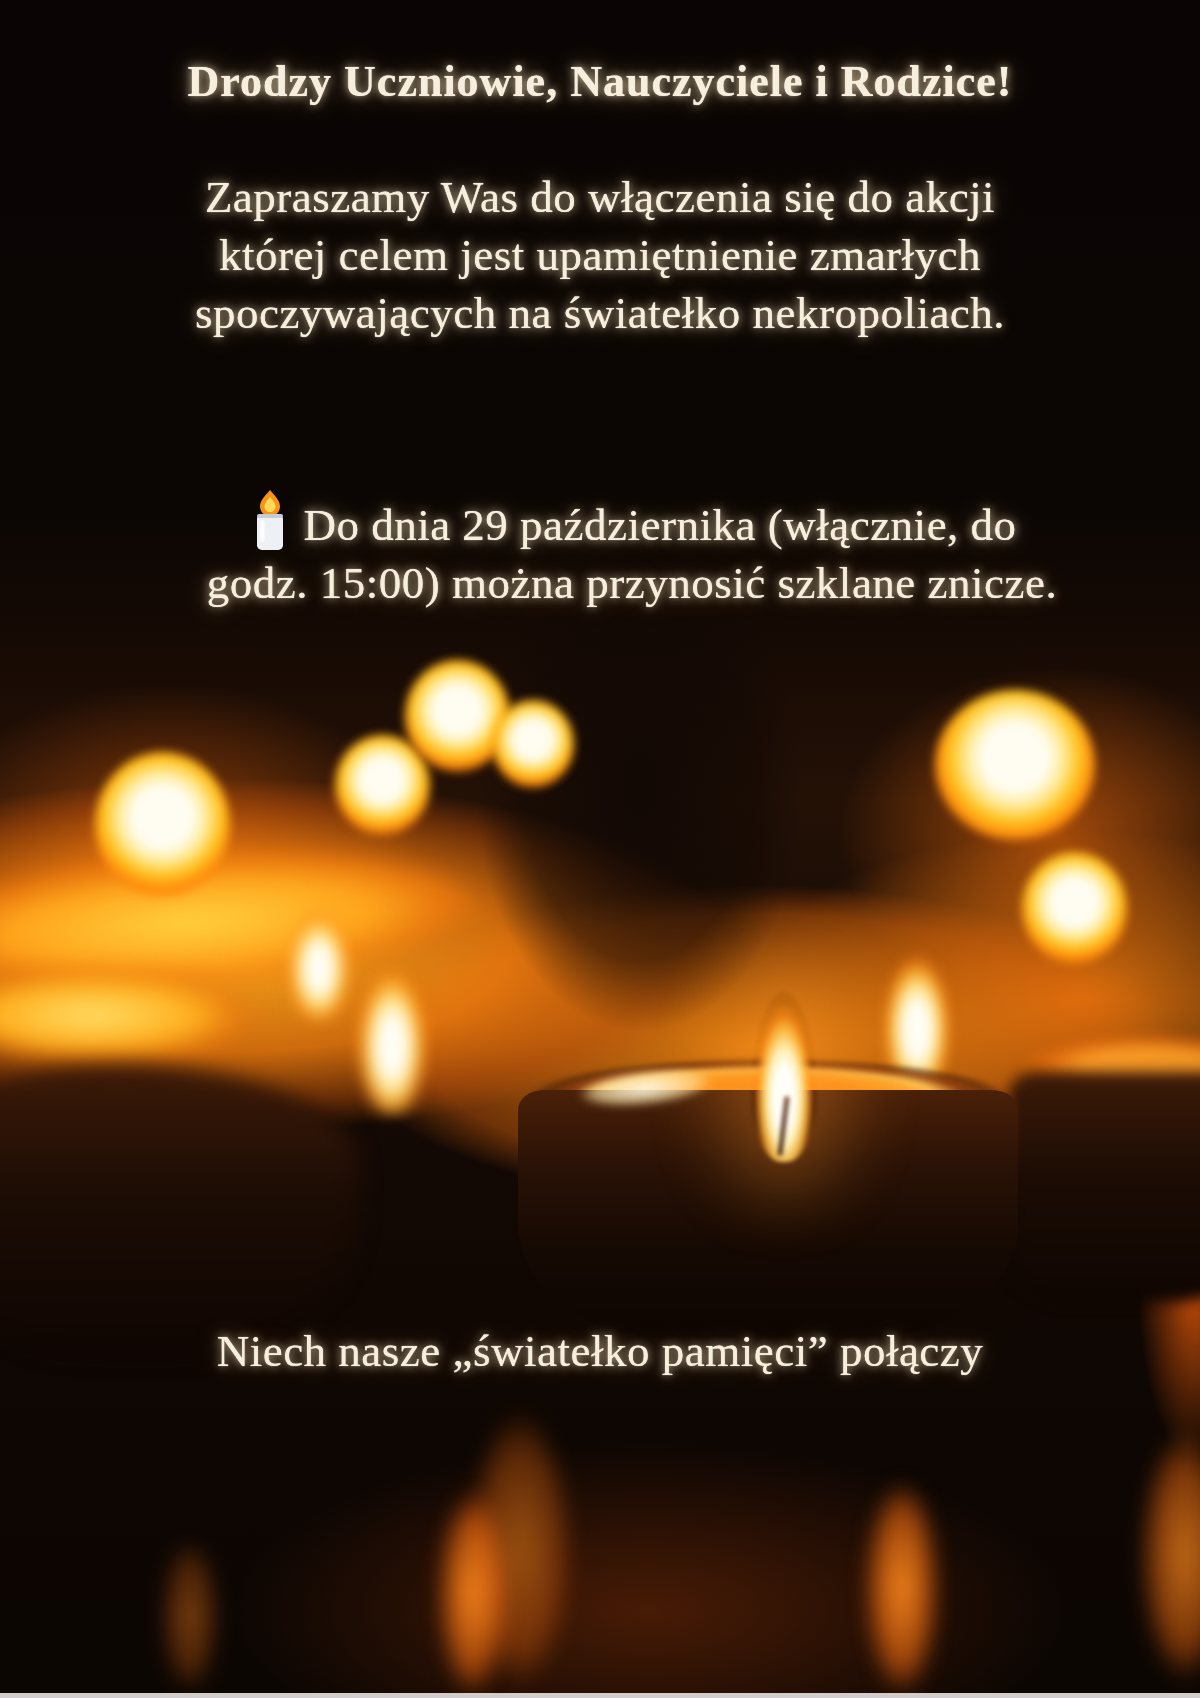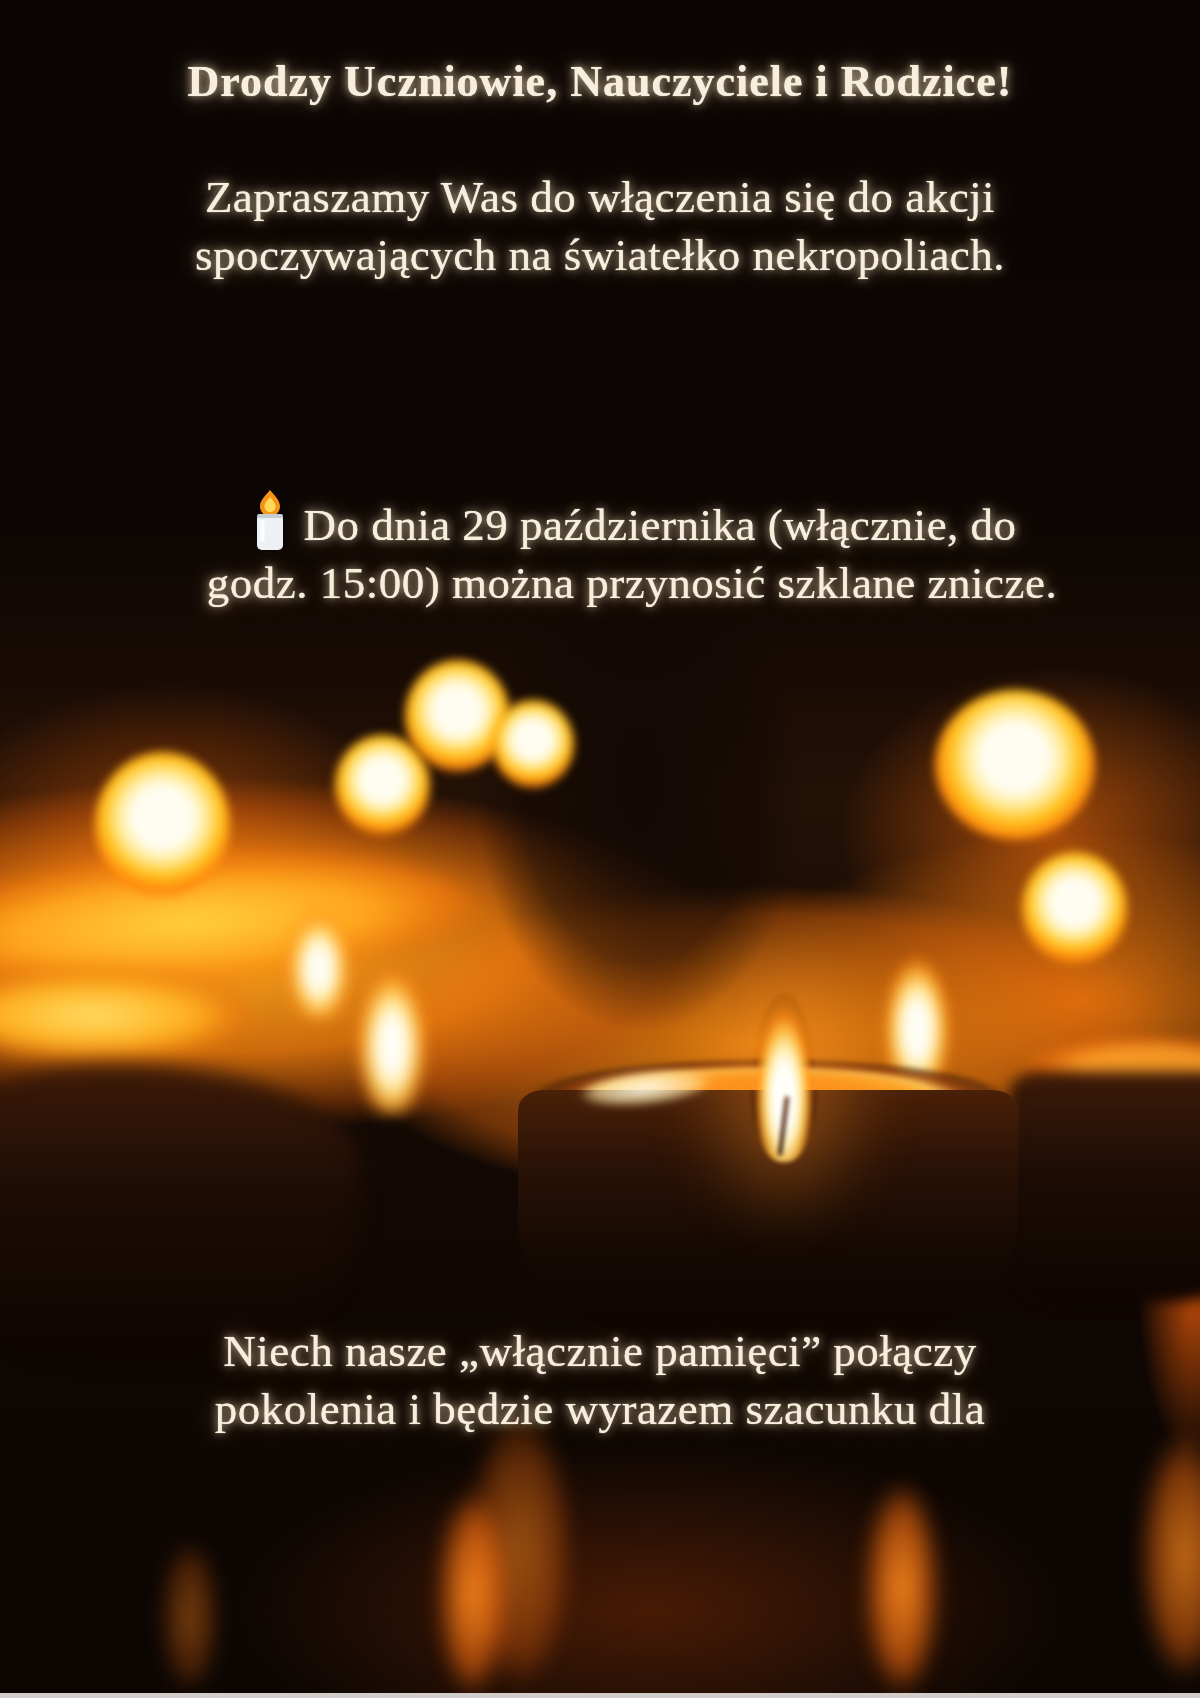--- a/index.html
+++ b/index.html
@@ -163,36 +163,36 @@
     <div class="refl r3"></div>
     <div class="refl re"></div>
 
     <div class="bottom-strip"></div>
   </div>
 
   <div class="txt title">Drodzy Uczniowie, Nauczyciele i Rodzice!</div>
 
   <div class="txt intro">
     <span class="line">Zapraszamy Was do włączenia się do akcji</span>
+    <span class="line">której celem jest upamiętnienie zmarłych</span>
     <span class="line">spoczywających na światełko nekropoliach.</span>
   </div>
 
   <div class="txt notice">
     <span class="line">
       <span class="icon candle">
         <svg width="46" height="64" viewBox="0 0 23 32" aria-hidden="true">
           <path d="M11.5 1 C14 4 16.5 6.2 16.5 9.2 A5 5 0 0 1 6.5 9.2 C6.5 6.2 9 4 11.5 1 Z" fill="#f79417"></path>
           <path d="M11.5 4.5 C12.9 6.2 14.3 7.6 14.3 9.3 A2.8 2.8 0 0 1 8.7 9.3 C8.7 7.6 10.1 6.2 11.5 4.5 Z" fill="#ffd958"></path>
           <rect x="5" y="13" width="13" height="18" rx="2.4" fill="#edf1f5"></rect>
           <rect x="5" y="13" width="13" height="2" rx="1" fill="#c3cdd6"></rect>
           <rect x="6.6" y="16" width="2.2" height="11" rx="1.1" fill="#ffffff" opacity="0.75"></rect>
         </svg>
       </span><span>Do dnia 29 października (włącznie, do</span>
     </span>
     <span class="line">godz. 15:00) można przynosić szklane znicze.</span>
   </div>
 
   <div class="txt closing">
-    <span class="line">Niech nasze „włącznie pamięci” połączy</span>
-    <span class="line">pokolenia i będzie wyrazem szacunku dla</span>
+    <span class="line">Niech nasze „światełko pamięci” połączy</span>
   </div>
 
 </div>
 
 </body></html>

